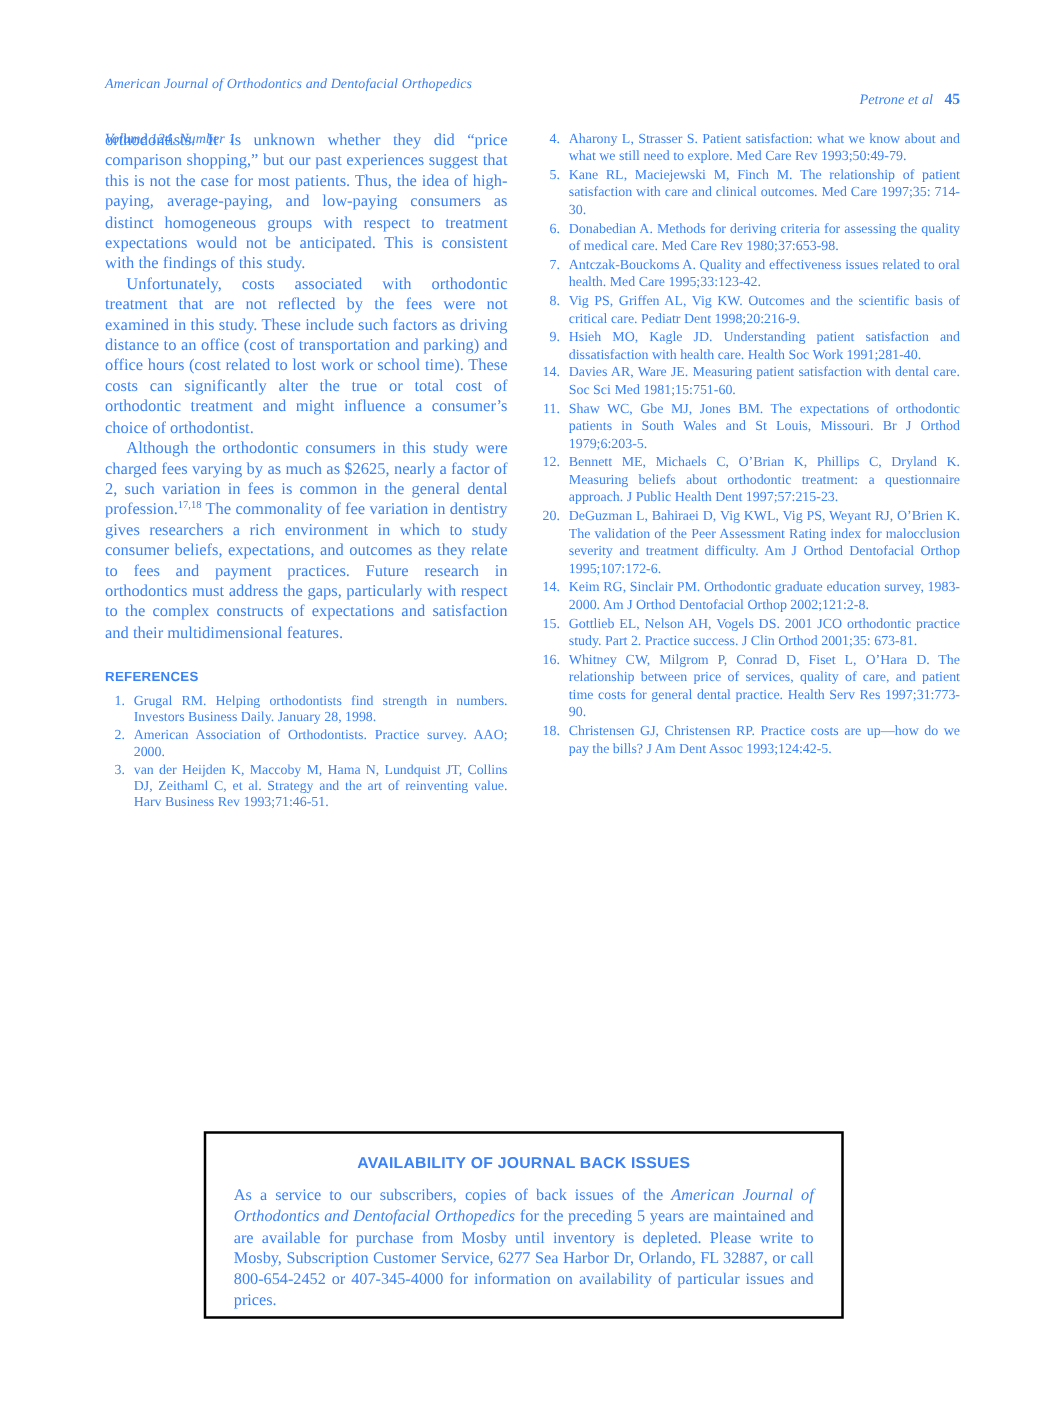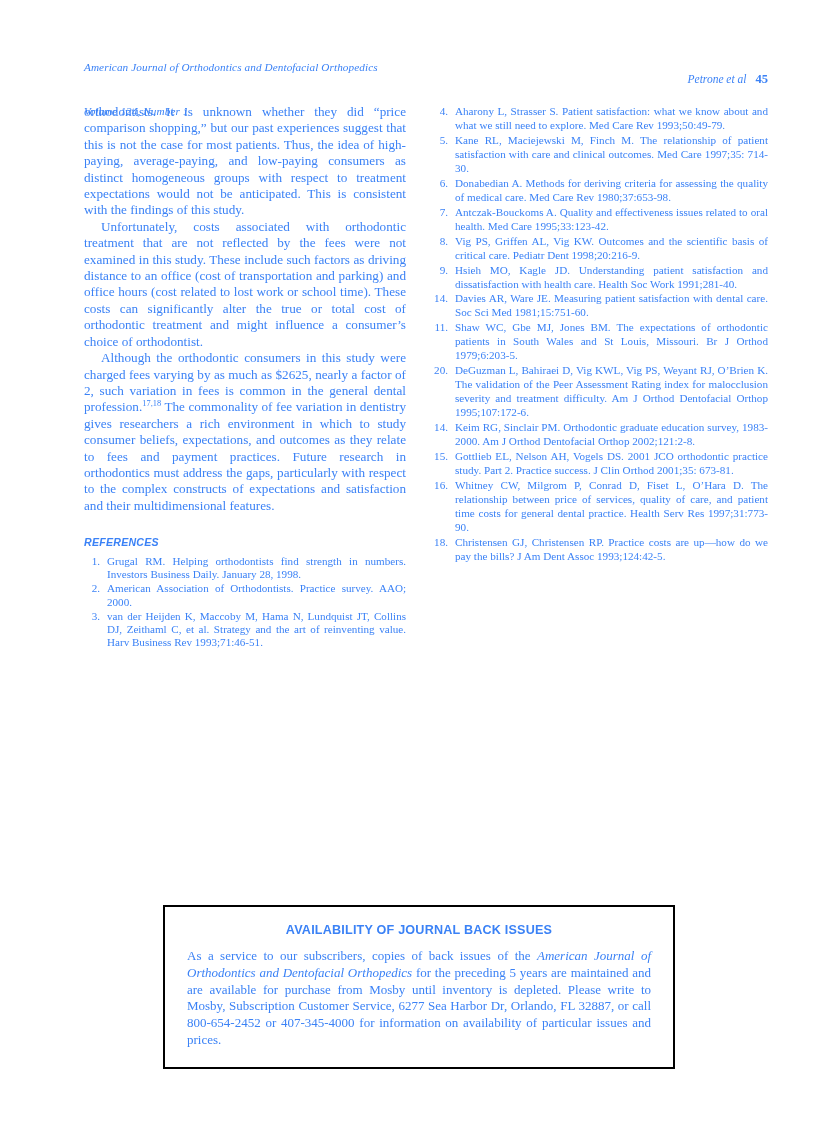--- a/index.html
+++ b/index.html
@@ -91,21 +91,20 @@
     line-height: 0;
   }
 
   .references-head {
     font-family: "Liberation Sans", "DejaVu Sans", sans-serif;
     font-weight: bold;
     font-size: 10.6px;
     letter-spacing: 0.25px;
     margin-top: 22px;
     margin-bottom: 7px;
-    font-style: italic;
   }
 
   ol.ref-list {
     list-style: none;
     margin: 0;
     padding: 0;
   }
   ol.ref-list li {
     position: relative;
     padding-left: 23px;
@@ -138,21 +137,21 @@
   }
 
   
   .notice-box {
     position: absolute;
     left: 163px;
     top: 905px;
     width: 512px;
     box-sizing: border-box;
     border: 2px solid #000000;
-    padding: 16px 22px 18px 22px;
+    padding: 16px 22px 4px 22px;
     background: #ffffff;
   }
   .notice-title {
     font-family: "Liberation Sans", "DejaVu Sans", sans-serif;
     font-weight: bold;
     font-size: 12.6px;
     text-align: center;
     letter-spacing: 0.2px;
     margin-bottom: 11px;
   }
@@ -235,20 +234,24 @@
       </li>
       <li>
         <span class="refnum">14.</span>
         <span class="reftext">Davies AR, Ware JE. Measuring patient satisfaction with dental care. Soc Sci Med 1981;15:751-60.</span>
       </li>
       <li>
         <span class="refnum">11.</span>
         <span class="reftext">Shaw WC, Gbe MJ, Jones BM. The expectations of orthodontic patients in South Wales and St Louis, Missouri. Br J Orthod 1979;6:203-5.</span>
       </li>
       <li>
+        <span class="refnum">12.</span>
+        <span class="reftext">Bennett ME, Michaels C, O’Brian K, Phillips C, Dryland K. Measuring beliefs about orthodontic treatment: a questionnaire approach. J Public Health Dent 1997;57:215-23.</span>
+      </li>
+      <li>
         <span class="refnum">20.</span>
         <span class="reftext">DeGuzman L, Bahiraei D, Vig KWL, Vig PS, Weyant RJ, O’Brien K. The validation of the Peer Assessment Rating index for malocclusion severity and treatment difficulty. Am J Orthod Dentofacial Orthop 1995;107:172-6.</span>
       </li>
       <li>
         <span class="refnum">14.</span>
         <span class="reftext">Keim RG, Sinclair PM. Orthodontic graduate education survey, 1983-2000. Am J Orthod Dentofacial Orthop 2002;121:2-8.</span>
       </li>
       <li>
         <span class="refnum">15.</span>
         <span class="reftext">Gottlieb EL, Nelson AH, Vogels DS. 2001 JCO orthodontic practice study. Part 2. Practice success. J Clin Orthod 2001;35: 673-81.</span>

